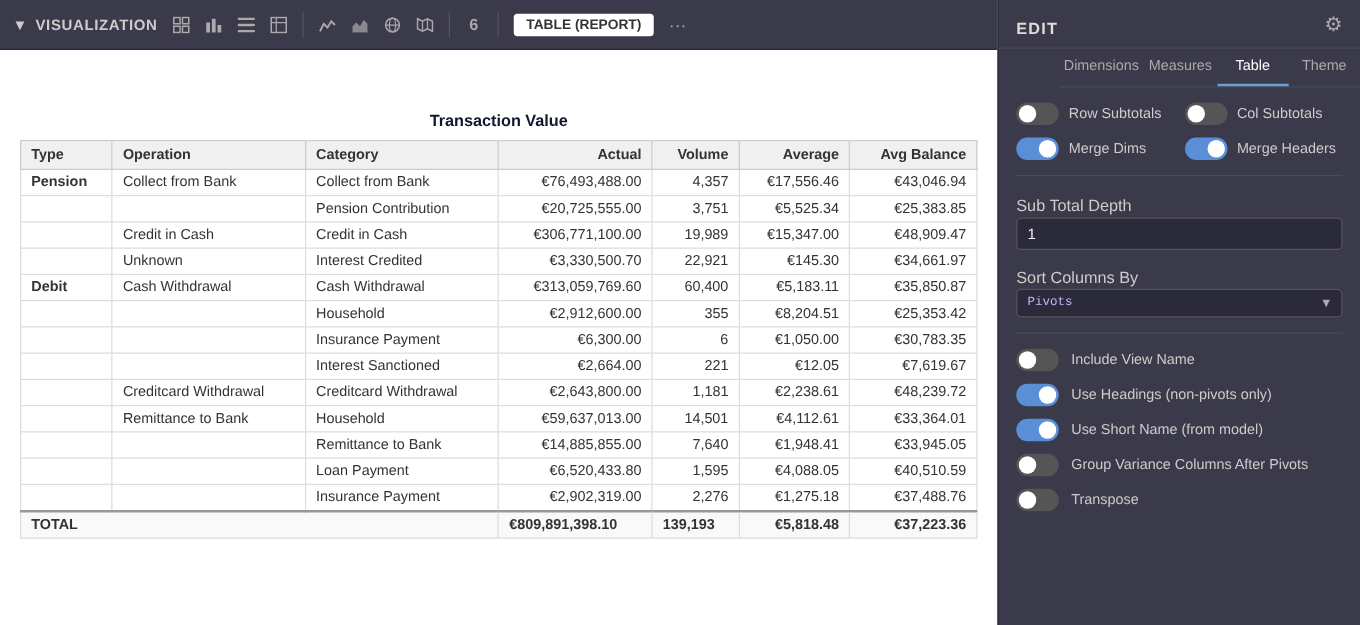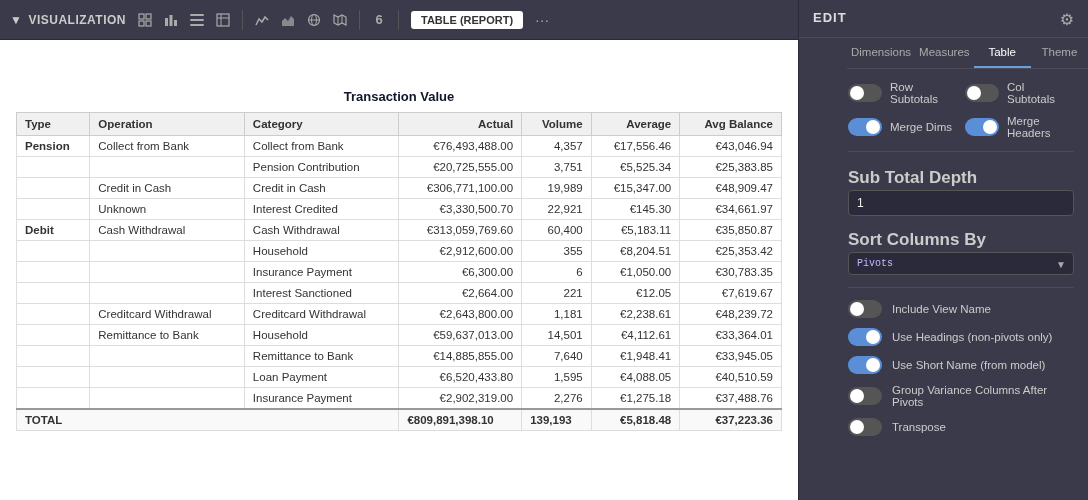--- a/index.html
+++ b/index.html
@@ -25,46 +25,46 @@
     thead th:nth-child(1), thead th:nth-child(2), thead th:nth-child(3) { text-align: left; }
     tbody td { border: 1px solid #ddd; padding: 4px 8px; color: #333; white-space: nowrap; }
     tbody td:nth-child(4), tbody td:nth-child(5), tbody td:nth-child(6), tbody td:nth-child(7) { text-align: right; }
     .type-cell { font-weight: 600; vertical-align: top; }
     .op-cell { font-weight: 500; }
     .total-row td { font-weight: 700; border-top: 2px solid #999; background: #f9f9f9; }
     .total-row td:nth-child(4), .total-row td:nth-child(5), .total-row td:nth-child(6), .total-row td:nth-child(7) { text-align: right; }
 
     
     .right-panel { width: 290px; background: #3a3a4a; color: #eee; display: flex; flex-direction: column; border-left: 1px solid #2a2a3a; }
-    .edit-header { display: flex; align-items: flex-start; justify-content: space-between; padding: 10px 14px 8px; border-bottom: 1px solid #4a4a5a; }
+    .edit-header { display: flex; align-items: flex-end; justify-content: space-between; padding: 10px 14px 8px; border-bottom: 1px solid #4a4a5a; }
     .edit-title { font-size: 13px; font-weight: 700; color: #ddd; letter-spacing: 1px; }
     .gear-btn { color: #aaa; font-size: 16px; cursor: pointer; }
 
     
     .tabs { display: flex; border-bottom: 1px solid #4a4a5a; margin-left: 48px; }
     .tab { flex: 1; text-align: center; padding: 8px 4px; font-size: 11.5px; color: #aaa; cursor: pointer; border-bottom: 2px solid transparent; }
     .tab.active { color: #fff; border-bottom: 2px solid #6a9fd8; }
 
     
-    .options-area { flex: 1; overflow-y: auto; padding: 12px 14px; display: flex; flex-direction: column; gap: 10px; margin-left: 35px; }
+    .options-area { flex: 1; overflow-y: auto; padding: 12px 14px; display: flex; flex-direction: column; gap: 10px; }
 
     .toggle-row { display: flex; align-items: center; gap: 10px; }
     .toggle-row-pair { display: flex; gap: 8px; justify-content: space-between; }
     .toggle-item { display: flex; align-items: center; gap: 8px; flex: 1; }
     .toggle-label { font-size: 11.5px; color: #ccc; }
 
     
     .toggle { position: relative; width: 34px; height: 18px; flex-shrink: 0; cursor: pointer; }
     .toggle-track { position: absolute; top: 0; left: 0; right: 0; bottom: 0; background: #555; border-radius: 9px; transition: 0.2s; }
     .toggle-track.on { background: #5a8fd8; }
     .toggle-thumb { position: absolute; top: 2px; left: 2px; width: 14px; height: 14px; background: #fff; border-radius: 50%; transition: 0.2s; }
     .toggle-thumb.on { left: 18px; }
 
     
-    .section-label { font-size: 17px; color: #ccc; font-weight: 700; margin-top: 4px; margin-bottom: 2px; }
+    .section-label { font-size: 13px; color: #ccc; font-weight: 400; margin-top: 4px; margin-bottom: 2px; }
 
     
     .text-input { background: #2a2a3a; border: 1px solid #555; color: #eee; border-radius: 4px; padding: 5px 8px; font-size: 12px; width: 100%; }
 
     
     .select-wrap { position: relative; }
     .select-input { background: #2a2a3a; border: 1px solid #555; color: #c4b5fd; border-radius: 4px; padding: 5px 28px 5px 8px; font-size: 10px; width: 100%; appearance: none; cursor: pointer; font-family: Liberation Mono, monospace; }
     .select-arrow { position: absolute; right: 8px; top: 50%; transform: translateY(-50%); color: #aaa; font-size: 10px; pointer-events: none; }
 
     .divider { height: 1px; background: #4a4a5a; margin: 2px 0; }

